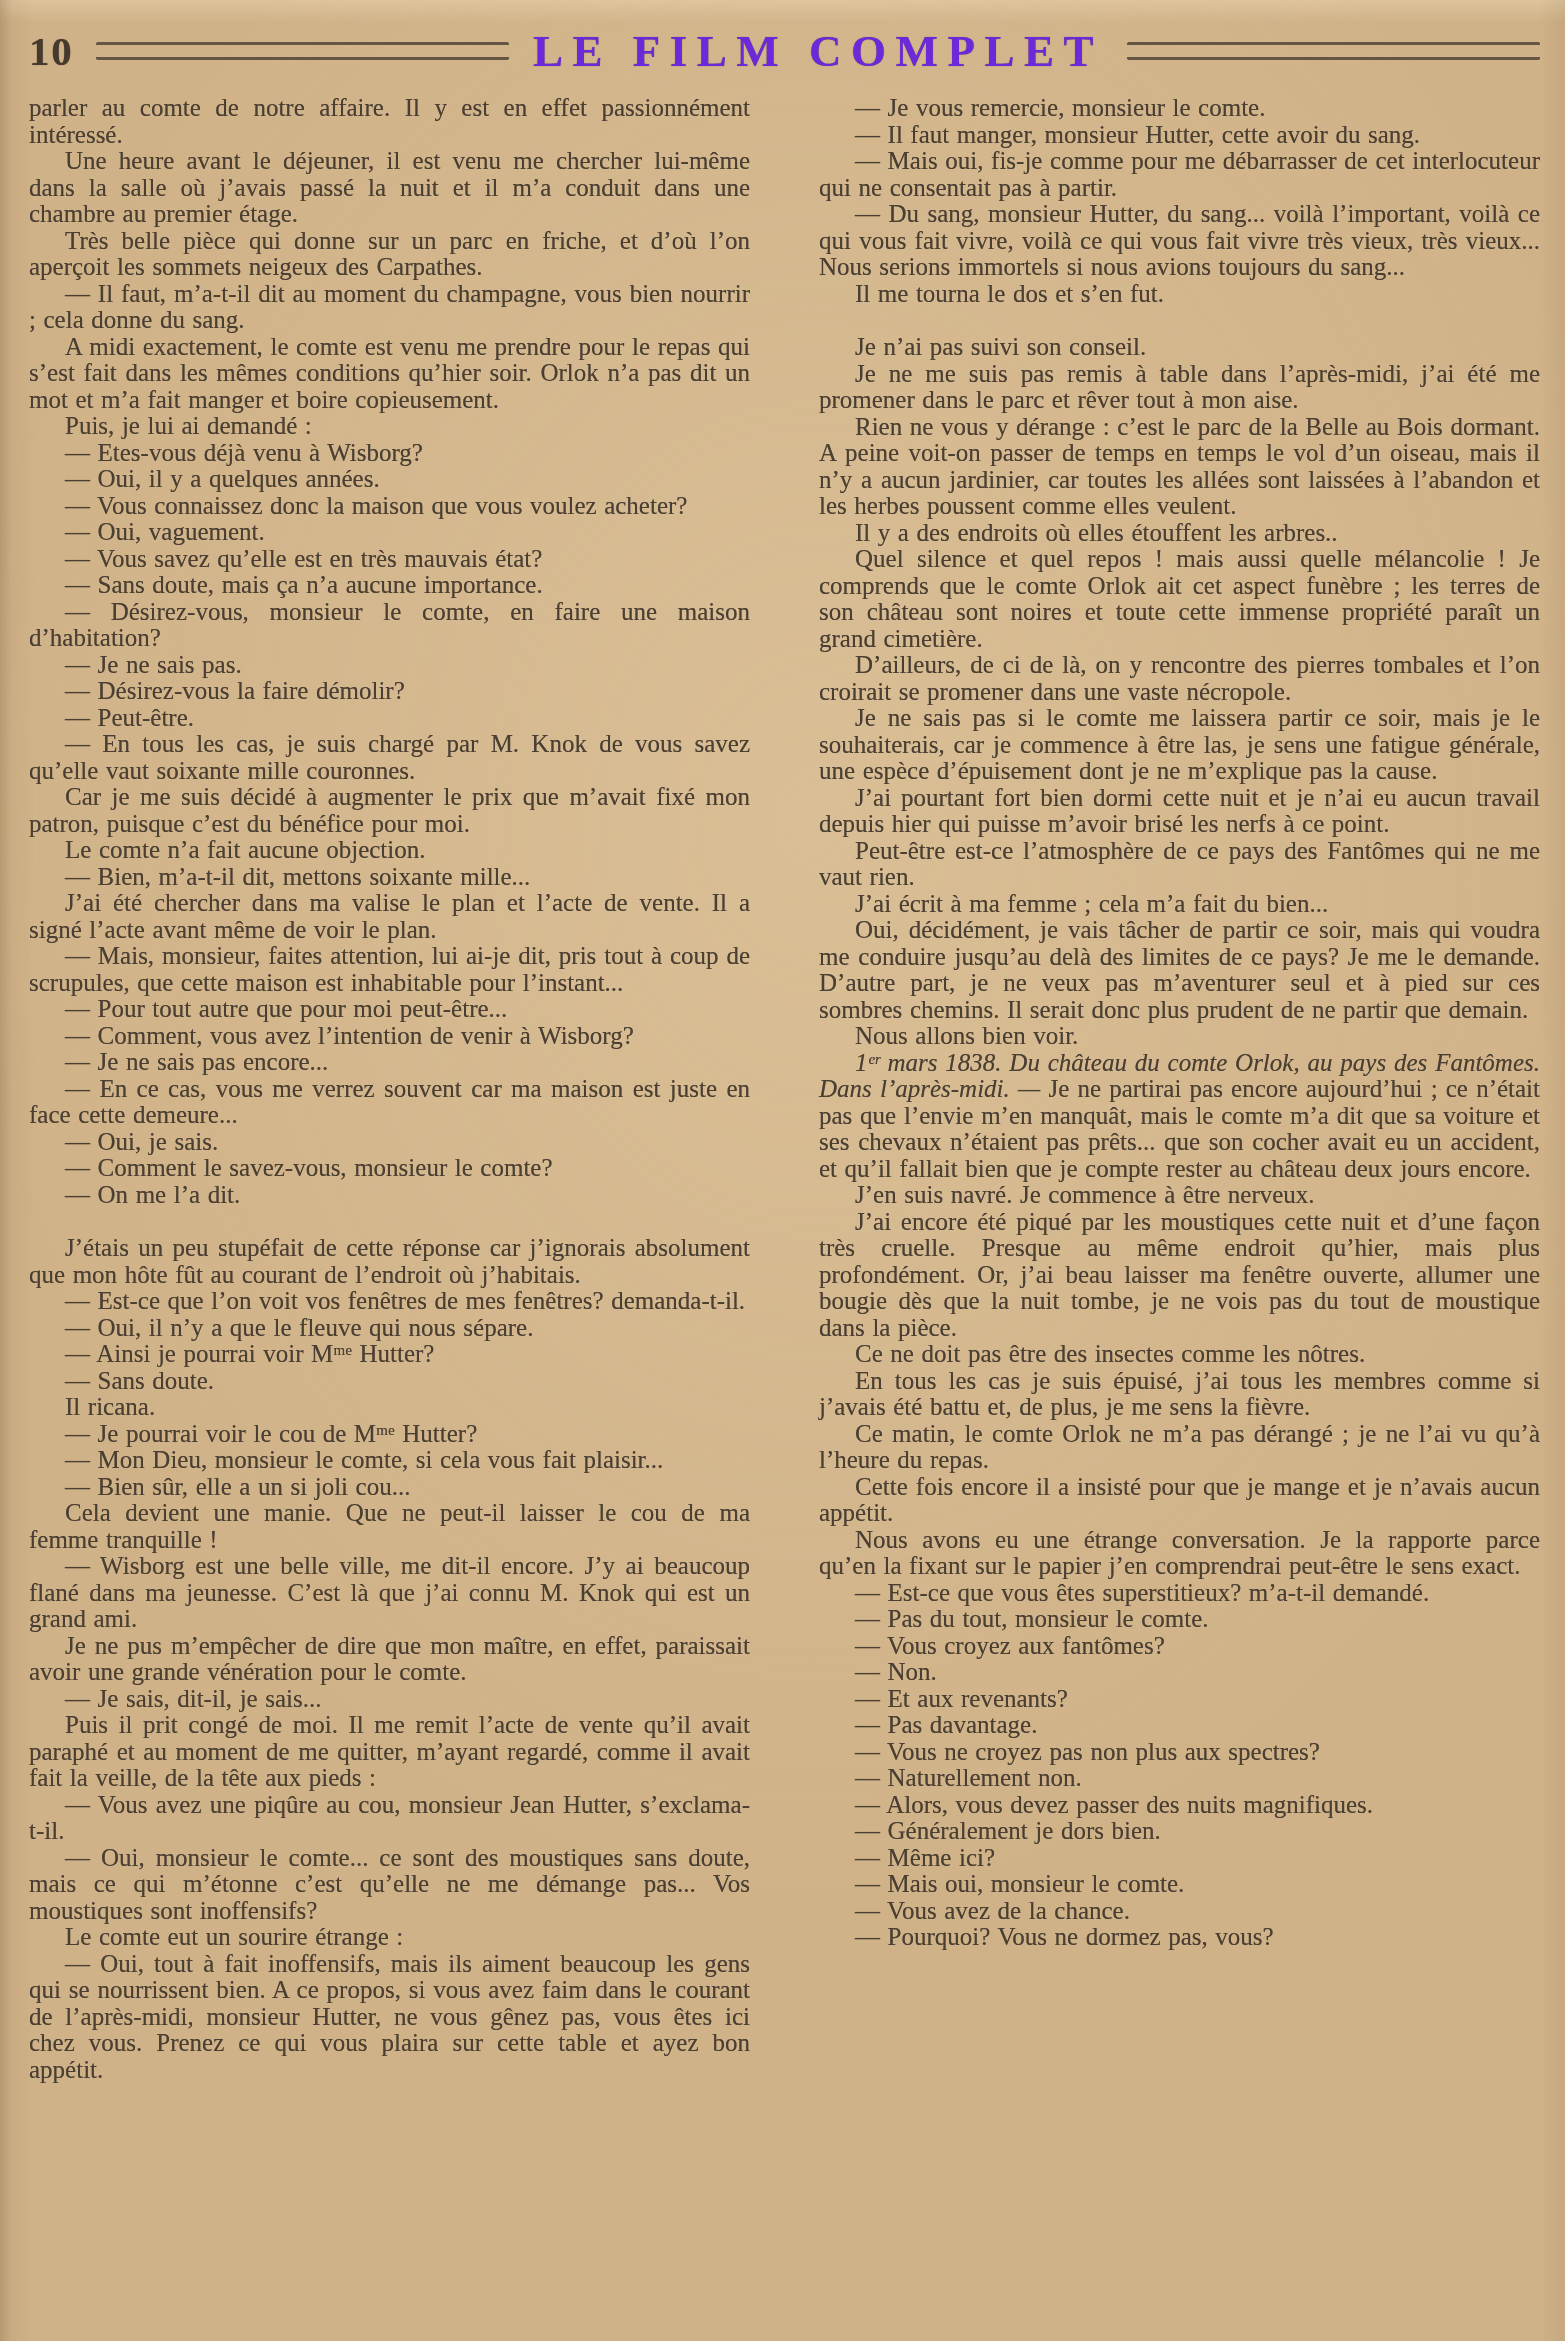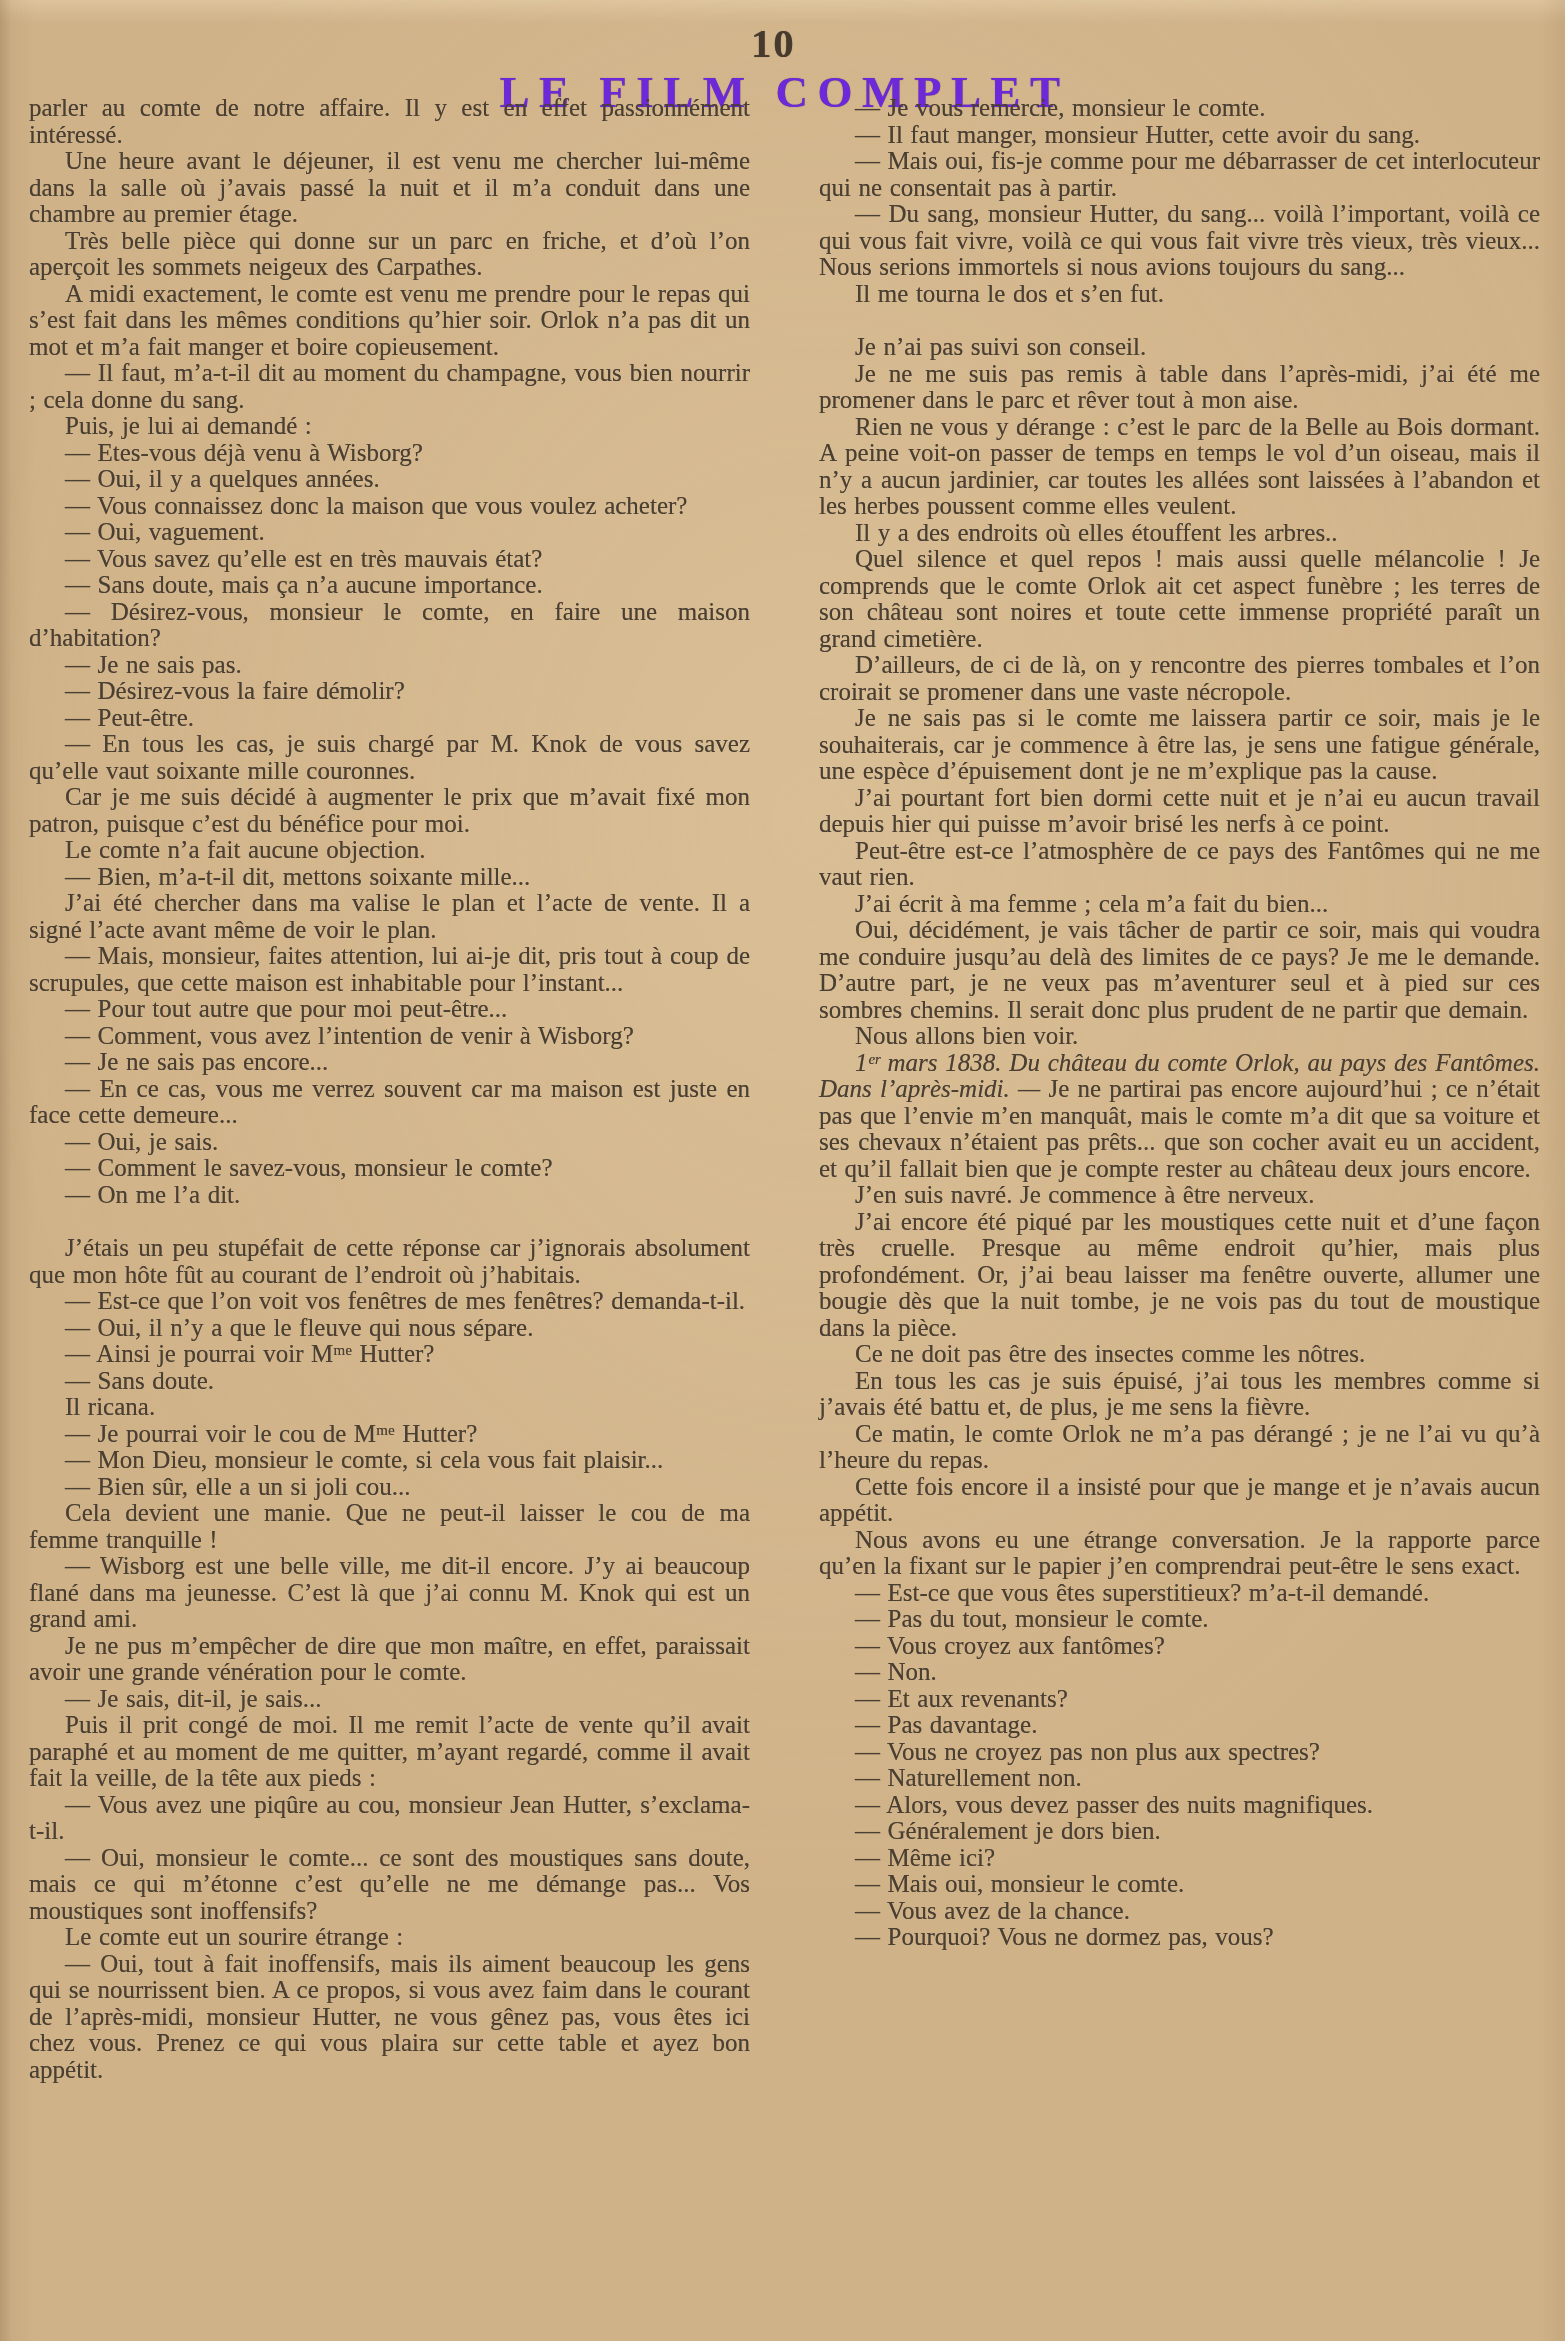--- a/index.html
+++ b/index.html
@@ -22,21 +22,20 @@
     height: 100%;
     box-sizing: border-box;
     padding: 22.5px 26px 0 29px;
   }
   
   .masthead {
     display: flex;
     align-items: center;
     height: 57px;
     margin-bottom: 15.6px;
-    flex-direction: column;
   }
   .page-num {
     font-size: 41px;
     font-weight: bold;
     letter-spacing: 1.7px;
     color: #453a2d;
     margin-right: 22.5px;
     line-height: 1;
     text-shadow: 0 0 0.9px rgba(60,48,34,0.55);
   }
@@ -95,22 +94,22 @@
     <div class="rule-double rule-left"></div>
     <div class="masthead-title">LE FILM COMPLET</div>
     <div class="rule-double rule-right"></div>
   </div>
 
   <div class="columns">
     <div class="column" id="col-left">
         <p class="noindent">parler au comte de notre affaire. Il y est en effet passionnément intéressé.</p>
         <p class="">Une heure avant le déjeuner, il est venu me chercher lui-même dans la salle où j’avais passé la nuit et il m’a conduit dans une chambre au premier étage.</p>
         <p class="">Très belle pièce qui donne sur un parc en friche, et d’où l’on aperçoit les sommets neigeux des Carpathes.</p>
+        <p class="">— Il faut, m’a-t-il dit au moment du champagne, vous bien nourrir ; cela donne du sang.</p>
         <p class="">A midi exactement, le comte est venu me prendre pour le repas qui s’est fait dans les mêmes conditions qu’hier soir. Orlok n’a pas dit un mot et m’a fait manger et boire copieusement.</p>
-        <p class="">— Il faut, m’a-t-il dit au moment du champagne, vous bien nourrir ; cela donne du sang.</p>
         <p class="">Puis, je lui ai demandé :</p>
         <p class="">— Etes-vous déjà venu à Wisborg?</p>
         <p class="">— Oui, il y a quelques années.</p>
         <p class="">— Vous connaissez donc la maison que vous voulez acheter?</p>
         <p class="">— Oui, vaguement.</p>
         <p class="">— Vous savez qu’elle est en très mauvais état?</p>
         <p class="">— Sans doute, mais ça n’a aucune importance.</p>
         <p class="">— Désirez-vous, monsieur le comte, en faire une maison d’habitation?</p>
         <p class="">— Je ne sais pas.</p>
         <p class="">— Désirez-vous la faire démolir?</p>

